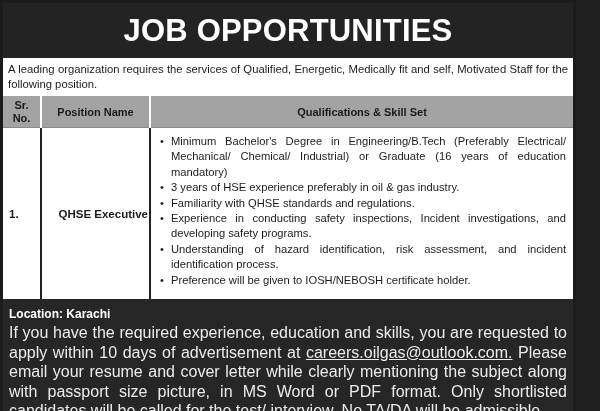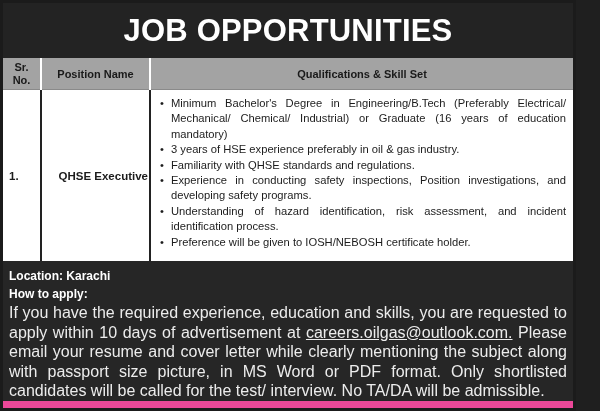--- a/index.html
+++ b/index.html
@@ -1,17 +1,17 @@
 <!DOCTYPE html>
 <html><head>
 <meta charset="utf-8">
 <style>
   html, body { margin: 0; padding: 0; }
   body { width: 600px; height: 411px; background: #1f1f1f; overflow: hidden; font-family: "Liberation Sans", sans-serif; }
-  .ad { position: relative; width: 576px; height: 411px; box-sizing: border-box; border: 3px solid #1b1b1b; background: #ec4899; }
+  .ad { position: relative; width: 576px; height: 411px; box-sizing: border-box; border: 3px solid #1b1b1b; background: #a16207; }
   .title-bar { height: 55px; display: flex; align-items: center; justify-content: center; background: #232323; }
   .title { color: #ffffff; font-weight: bold; font-size: 31px; letter-spacing: 0.2px; font-family: "Liberation Sans", sans-serif; }
   .intro { background: #ffffff; color: #1c1c1c; font-size: 11.3px; line-height: 15px; padding: 4px 5px 3px 5px; text-align: justify; text-align-last: left; height: 31px; box-sizing: content-box; }
   table { width: 100%; border-collapse: collapse; table-layout: fixed; }
   th { background: #a3a3a3; color: #1a1a1a; font-size: 11px; font-weight: bold; height: 31px; padding: 0 4px; border-left: 2px solid #ffffff; border-bottom: 1px solid #8a8a8a; }
   th:first-child { border-left: none; text-align: center; line-height: 13px; }
   td { background: #ffffff; color: #1c1c1c; vertical-align: middle; border-left: 2px solid #222; }
   td:first-child { border-left: none; }
   .col-sr { width: 38px; }
   .col-pos { width: 109px; }
@@ -27,20 +27,21 @@
   .email { text-decoration: underline; color: #ececec; }
 </style>
 </head>
 <body>
 
 <div class="ad">
   <div class="title-bar">
     <div class="title">JOB OPPORTUNITIES</div>
   </div>
 
+  <div class="intro">A leading organization requires the services of Qualified, Energetic, Medically fit and self, Motivated Staff for the following position.</div>
 
   <table>
     <colgroup>
       <col class="col-sr">
       <col class="col-pos">
       <col>
     </colgroup>
     <thead>
       <tr>
         <th>Sr. No.</th>
@@ -50,27 +51,26 @@
     </thead>
     <tbody>
       <tr>
         <td class="sr-cell">1.</td>
         <td class="pos-cell">QHSE Executive</td>
         <td class="qual-cell">
           <ul>
             <li>Minimum Bachelor's Degree in Engineering/B.Tech (Preferably Electrical/ Mechanical/ Chemical/ Industrial) or Graduate (16 years of education mandatory)</li>
             <li>3 years of HSE experience preferably in oil &amp; gas industry.</li>
             <li>Familiarity with QHSE standards and regulations.</li>
-            <li>Experience in conducting safety inspections, Position investigations, and developing safety programs.</li>
+            <li>Experience in conducting safety inspections, Incident investigations, and developing safety programs.</li>
             <li>Understanding of hazard identification, risk assessment, and incident identification process.</li>
             <li>Preference will be given to IOSH/NEBOSH certificate holder.</li>
           </ul>
         </td>
       </tr>
     </tbody>
   </table>
 
   <div class="footer">
     <div class="loc">Location: Karachi</div>
-    <div class="how">How to apply:</div>
     <div class="body"><span>If you have the required experience, education and skills, you are requested to apply within 10 days of advertisement at </span><span class="email">careers.oilgas@outlook.com.</span><span> Please email your resume and cover letter while clearly mentioning the subject along with passport size picture, in MS Word or PDF format. Only shortlisted candidates will be called for the test/ interview. No TA/DA will be admissible.</span></div>
   </div>
 </div>
 
 </body></html>

